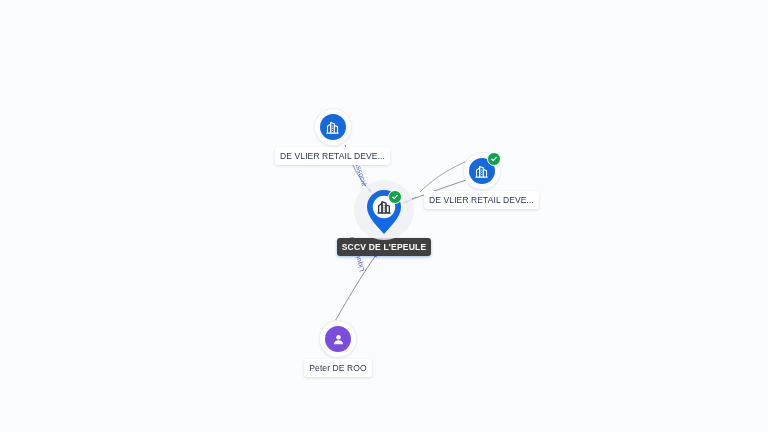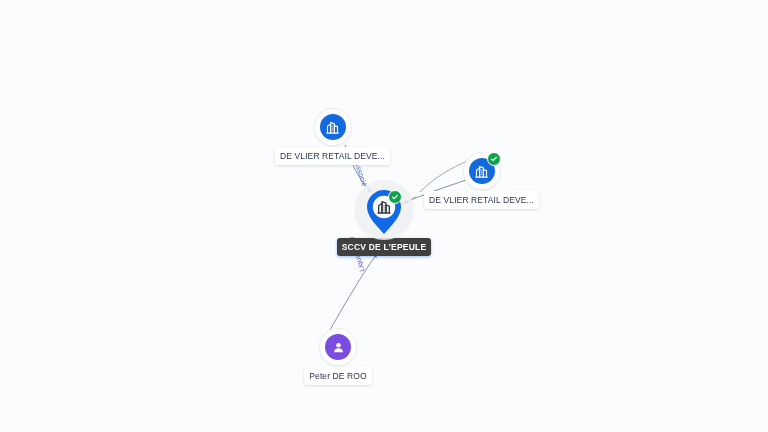--- a/index.html
+++ b/index.html
@@ -237,21 +237,21 @@
       </div>
       <div class="badge on-pin">
         <svg width="8" height="8" viewBox="0 0 12 12">
           <path d="M2.5 6.2 L4.8 8.4 L9.4 3.5" stroke="#ffffff" stroke-width="1.8" fill="none" stroke-linecap="round" stroke-linejoin="round"></path>
         </svg>
       </div>
     </div>
     <div class="node-label primary">SCCV DE L'EPEULE</div>
   </div>
 
-  <div class="node" style="left:300px; top:329px; width:76px;">
+  <div class="node" style="left:300px; top:321px; width:76px;">
     <div class="disc-wrap">
       <div class="disc person">
         <svg width="15" height="15" viewBox="0 0 24 24">
           <circle cx="12" cy="8.3" r="3.6" fill="#ffffff"></circle>
           <path d="M4.8 19.6 C4.8 15.4 8.1 13.2 12 13.2 C15.9 13.2 19.2 15.4 19.2 19.6 Z" fill="#ffffff"></path>
         </svg>
       </div>
     </div>
     <div class="node-label">Peter DE ROO</div>
   </div>

